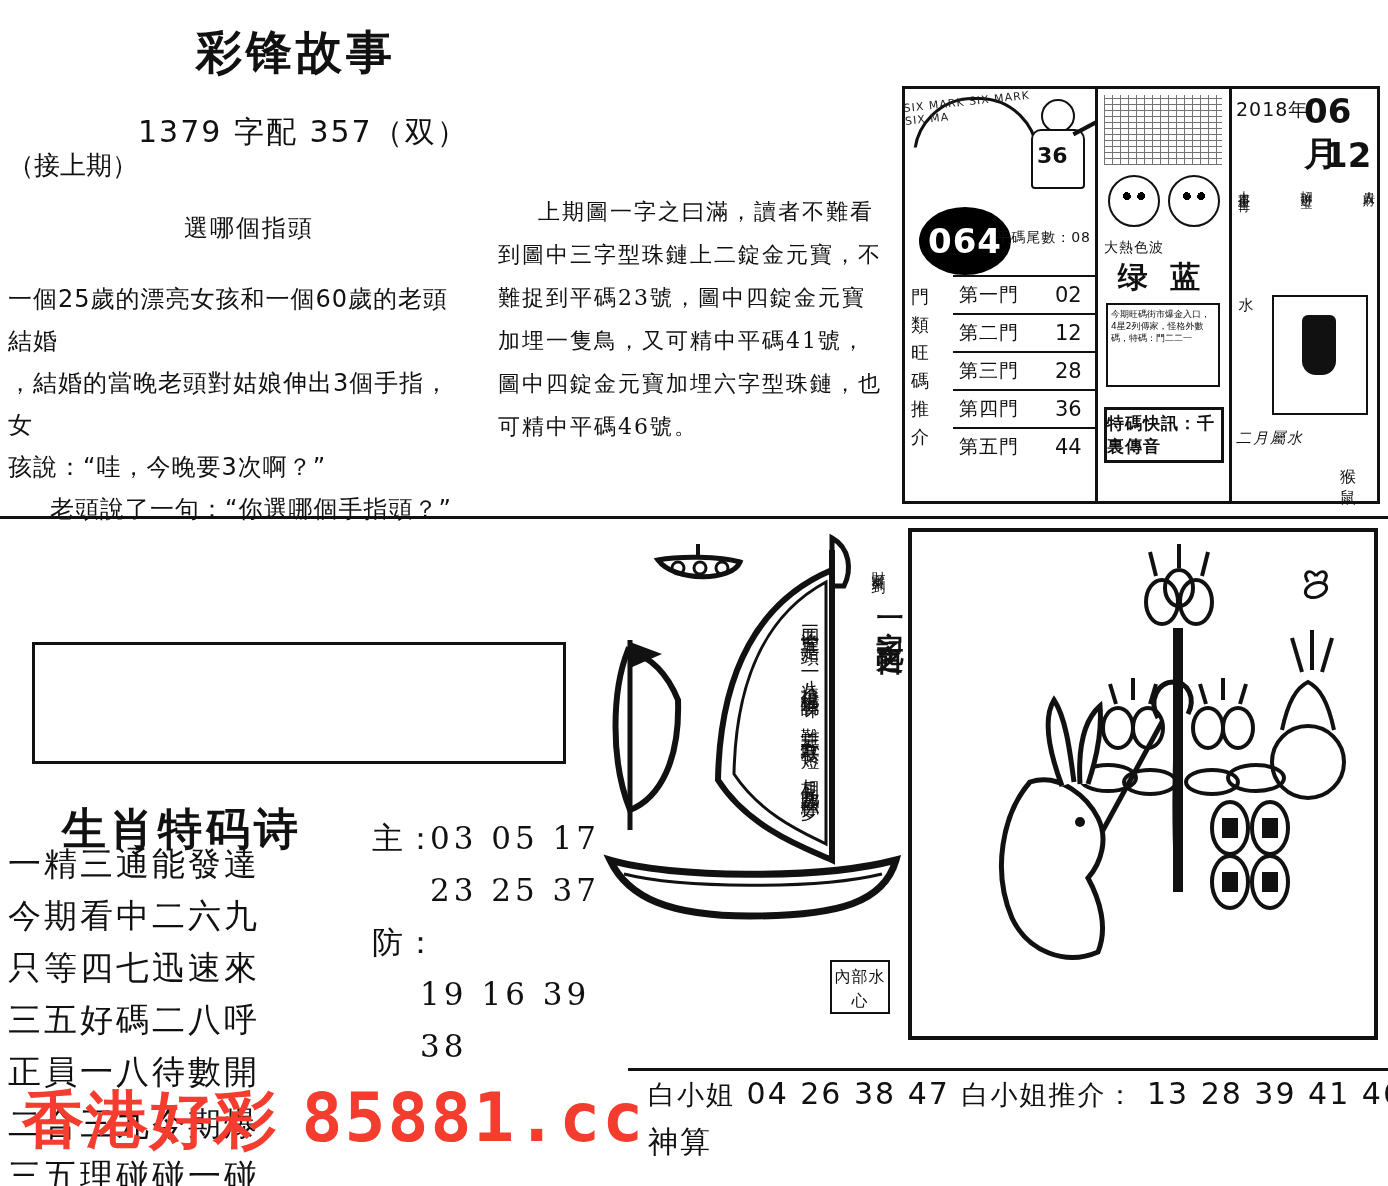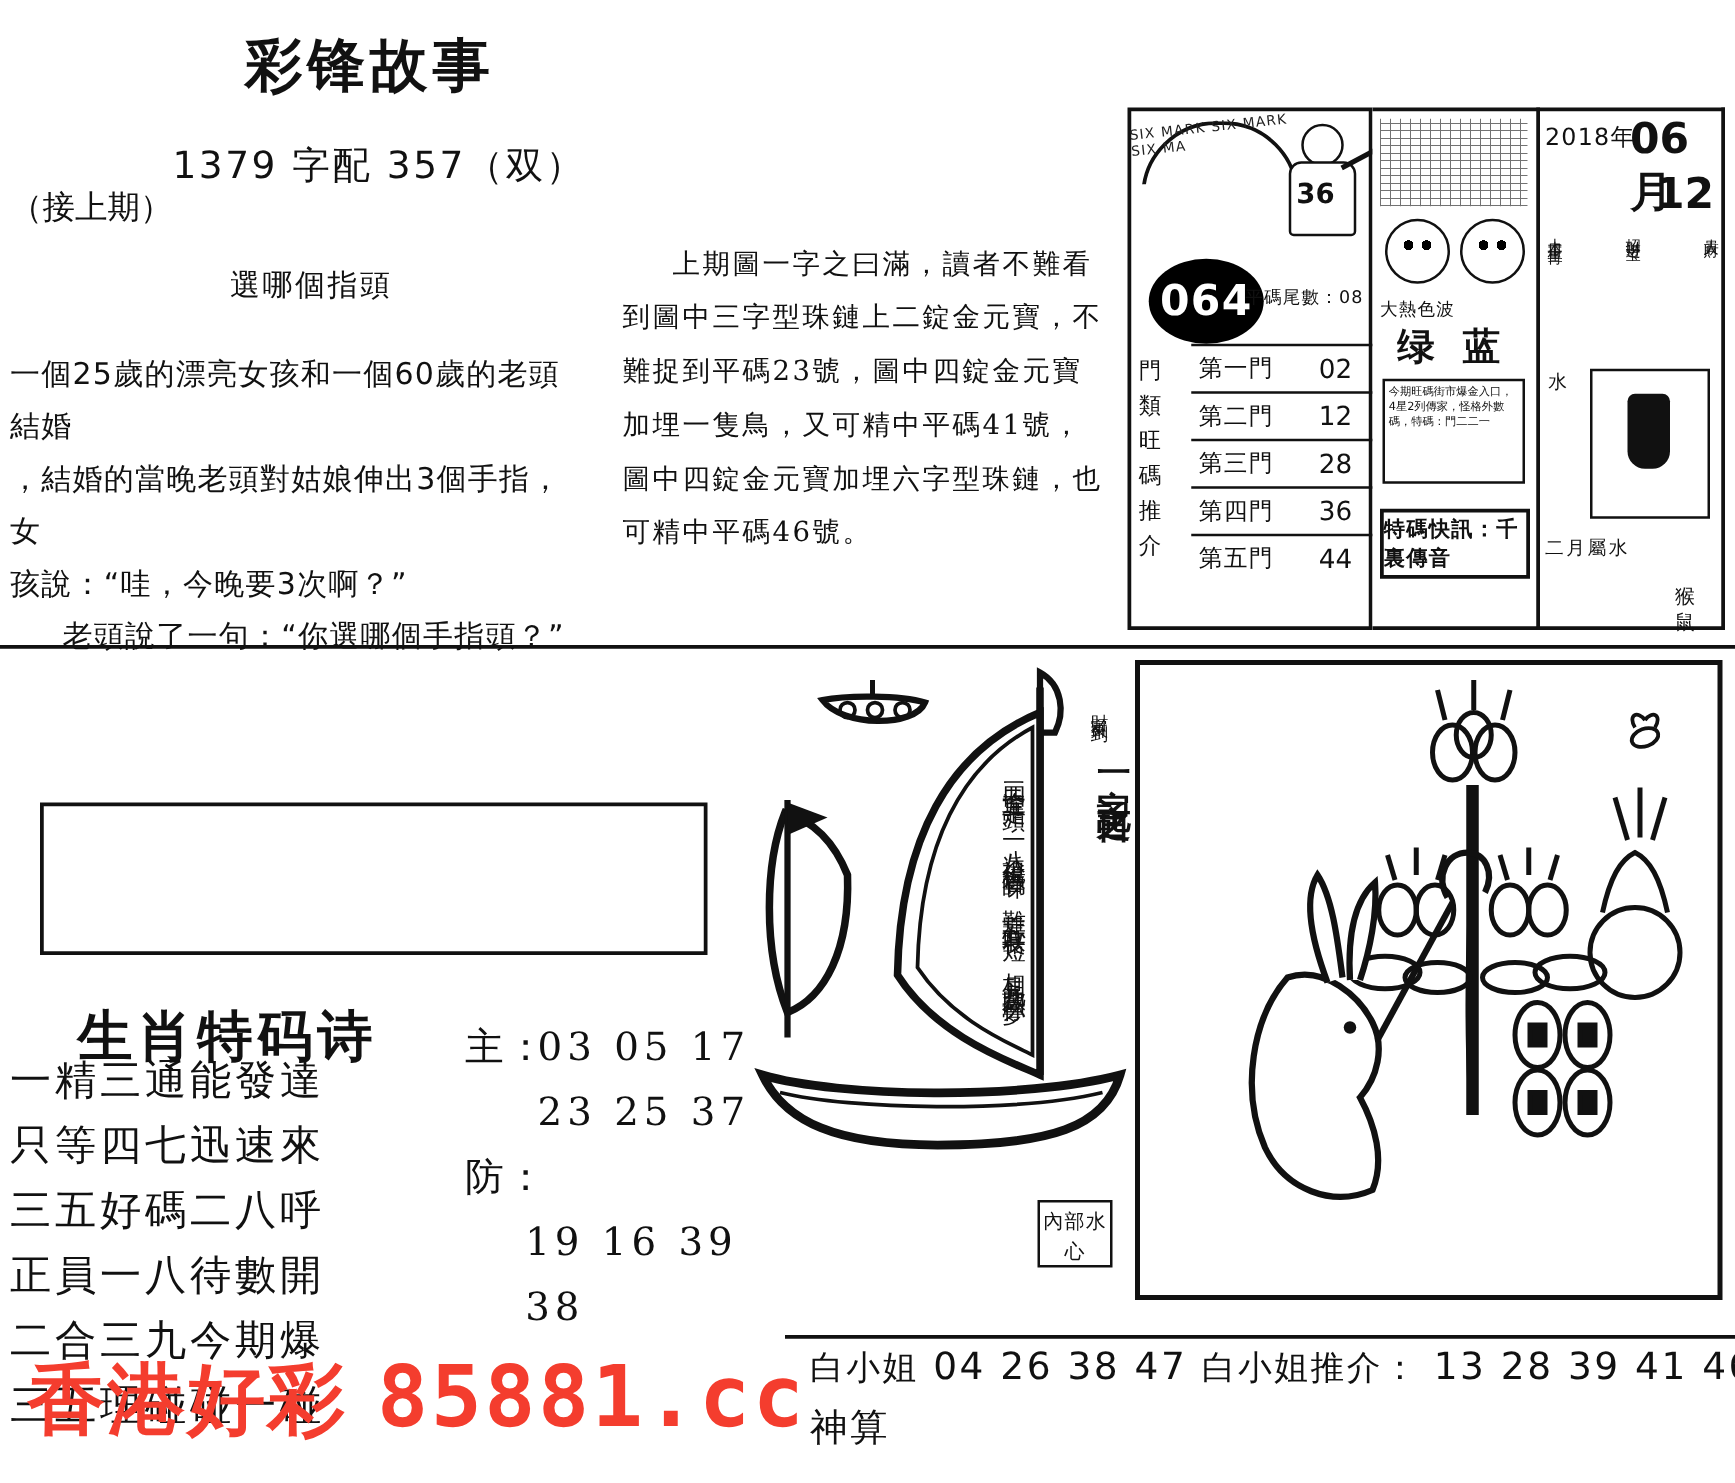--- a/index.html
+++ b/index.html
@@ -177,20 +177,21 @@
     position:absolute;left:28px;top:18px;width:34px;height:60px;
     background:#111;border-radius:6px 6px 14px 14px;
   }
   .far-label{
     position:absolute;left:4px;top:196px;font-size:15px;writing-mode:vertical-rl;
     letter-spacing:3px;
   }
   .far-bottom{
     position:absolute;left:4px;top:340px;width:140px;font-size:15px;
     letter-spacing:2px;
+    font-style:italic;
   }
   .far-zodiac{
     position:absolute;left:108px;top:378px;font-size:16px;letter-spacing:2px;
   }
 
   
   .hr1{position:absolute;left:0;top:516px;width:1388px;height:3px;background:#111;}
 
   
   .empty-box{
@@ -373,20 +374,21 @@
     </div>
   </div>
 
   <div class="hr1"></div>
 
   <div class="empty-box"></div>
 
   <div class="poem-title">生肖特码诗</div>
   <div class="poem">
     <div>一精三通能發達</div>
+    <div>今期看中二六九</div>
     <div>只等四七迅速來</div>
     <div>三五好碼二八呼</div>
     <div>正員一八待數開</div>
     <div>二合三九今期爆</div>
     <div>三五理碰碰一碰</div>
   </div>
 
   <div class="nums">
     <div class="r">
       <span class="k">主：</span>

